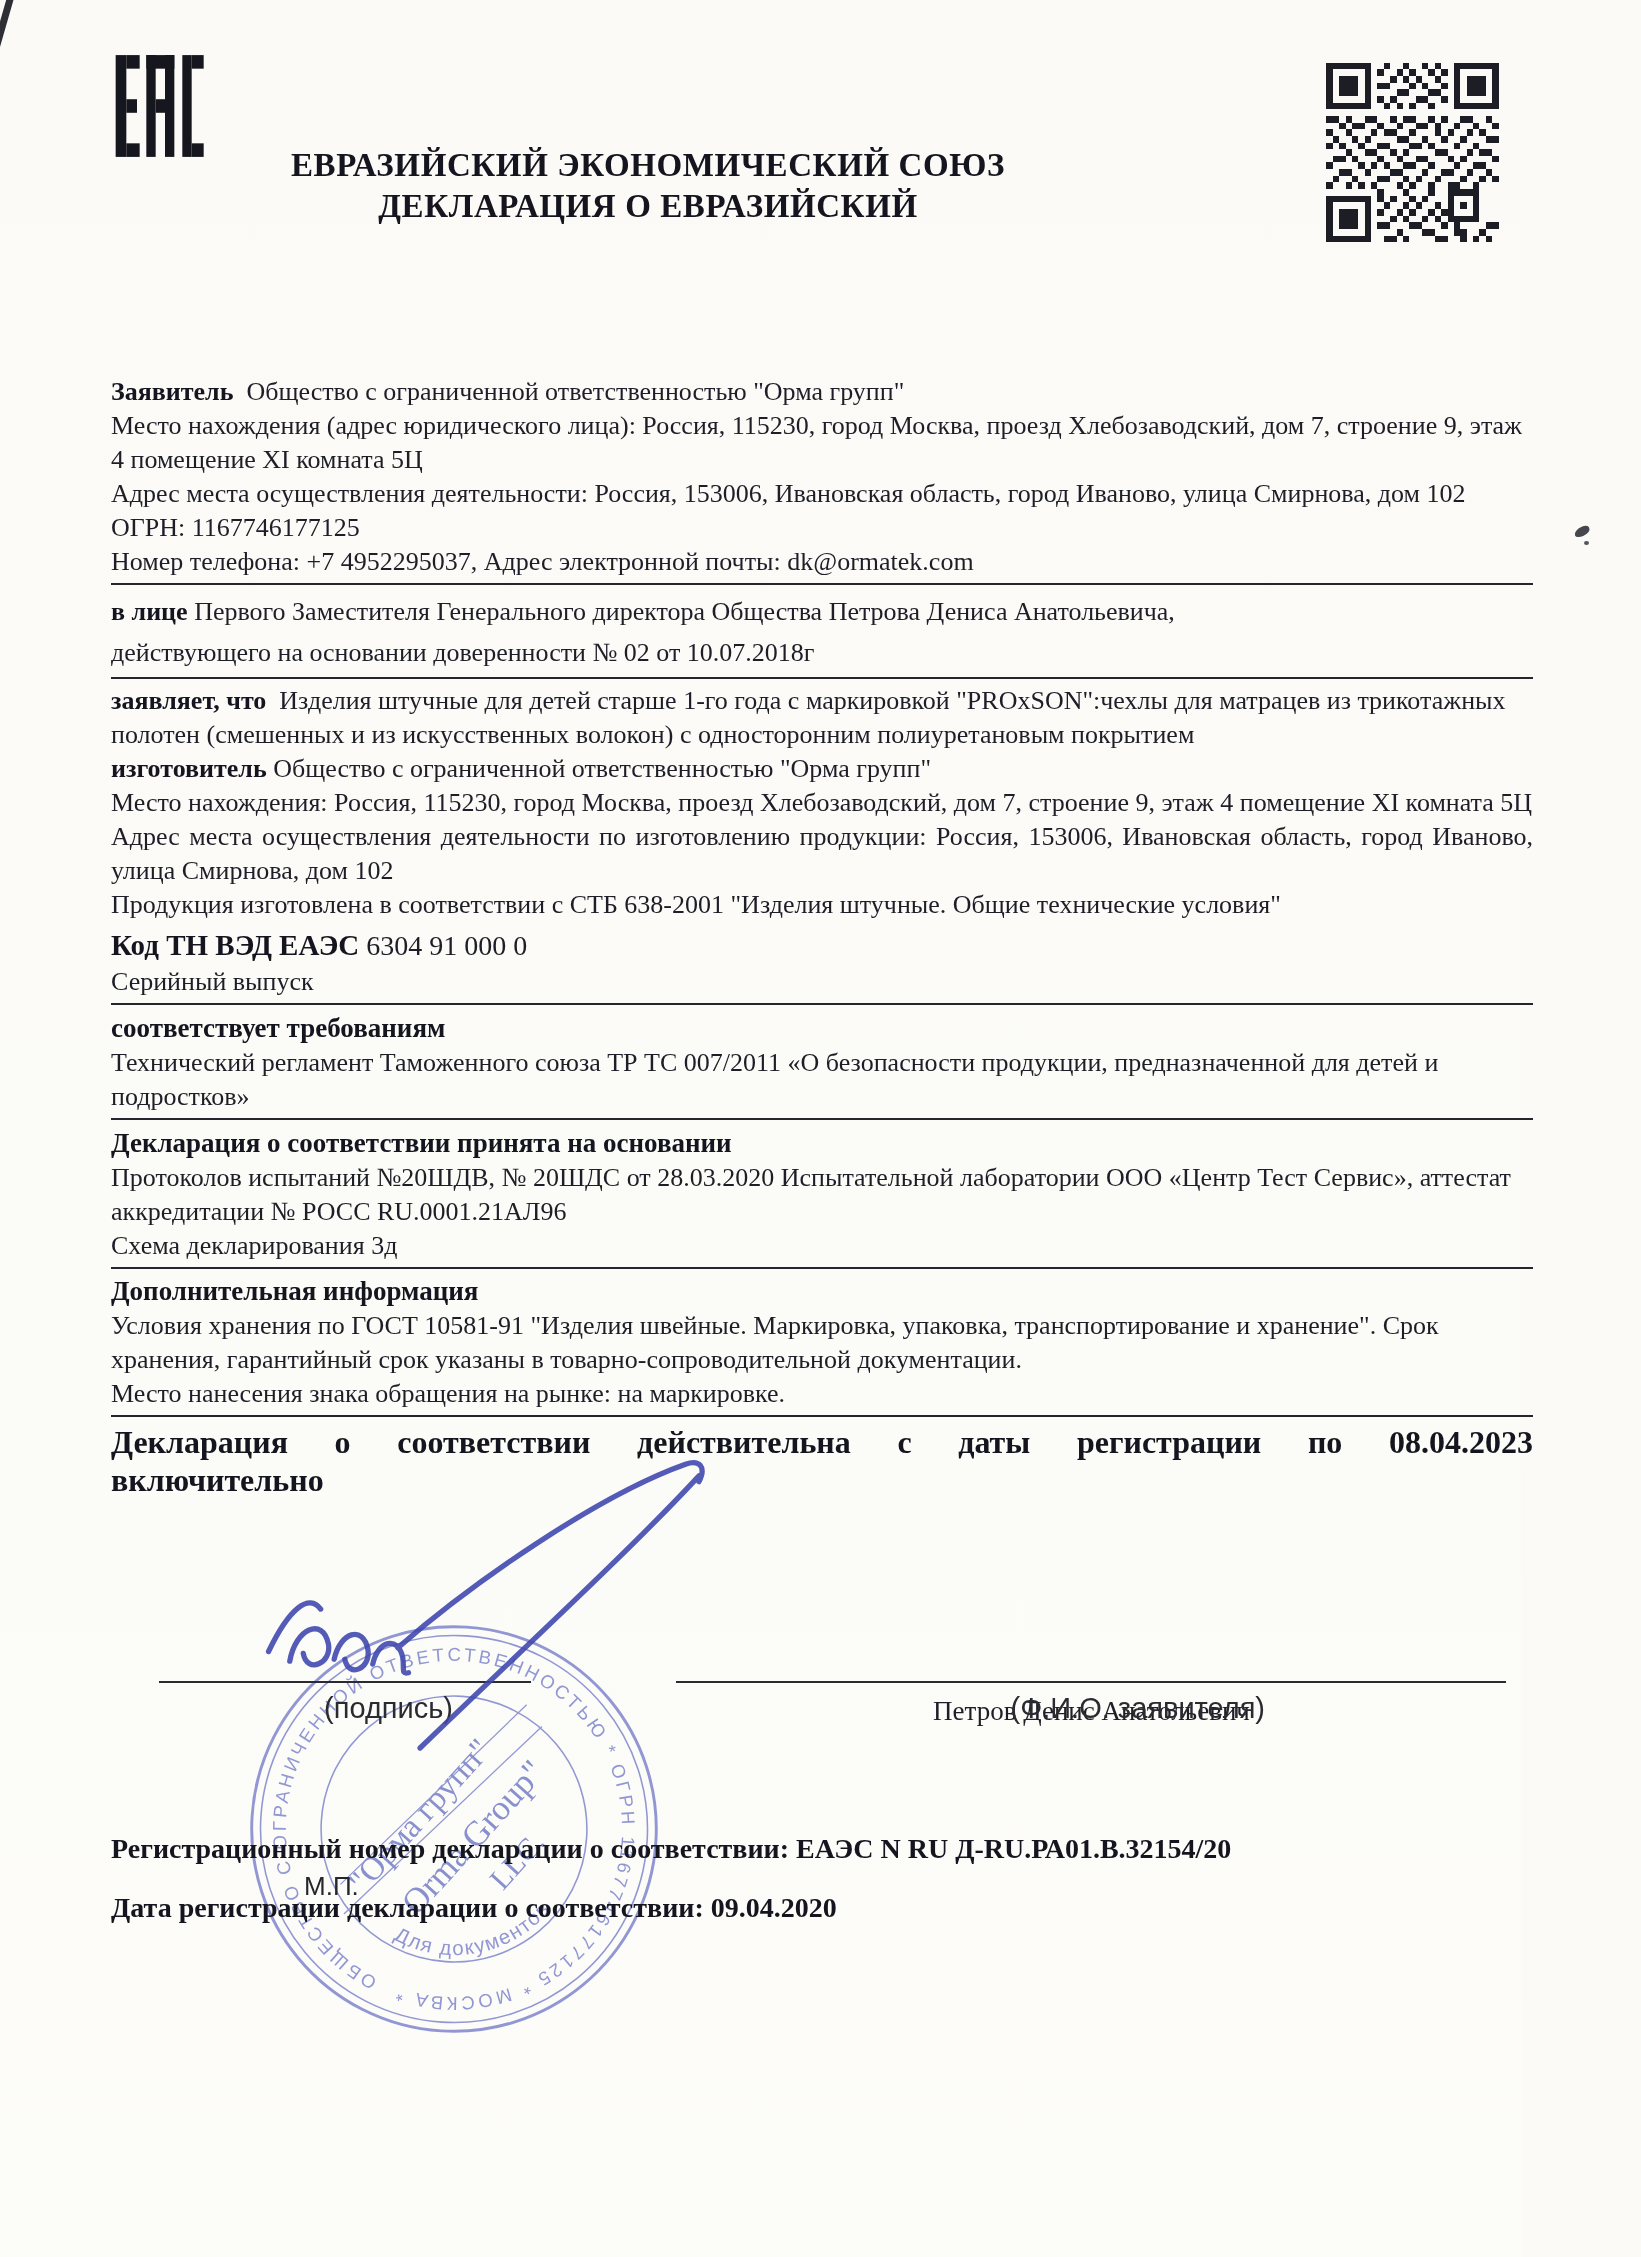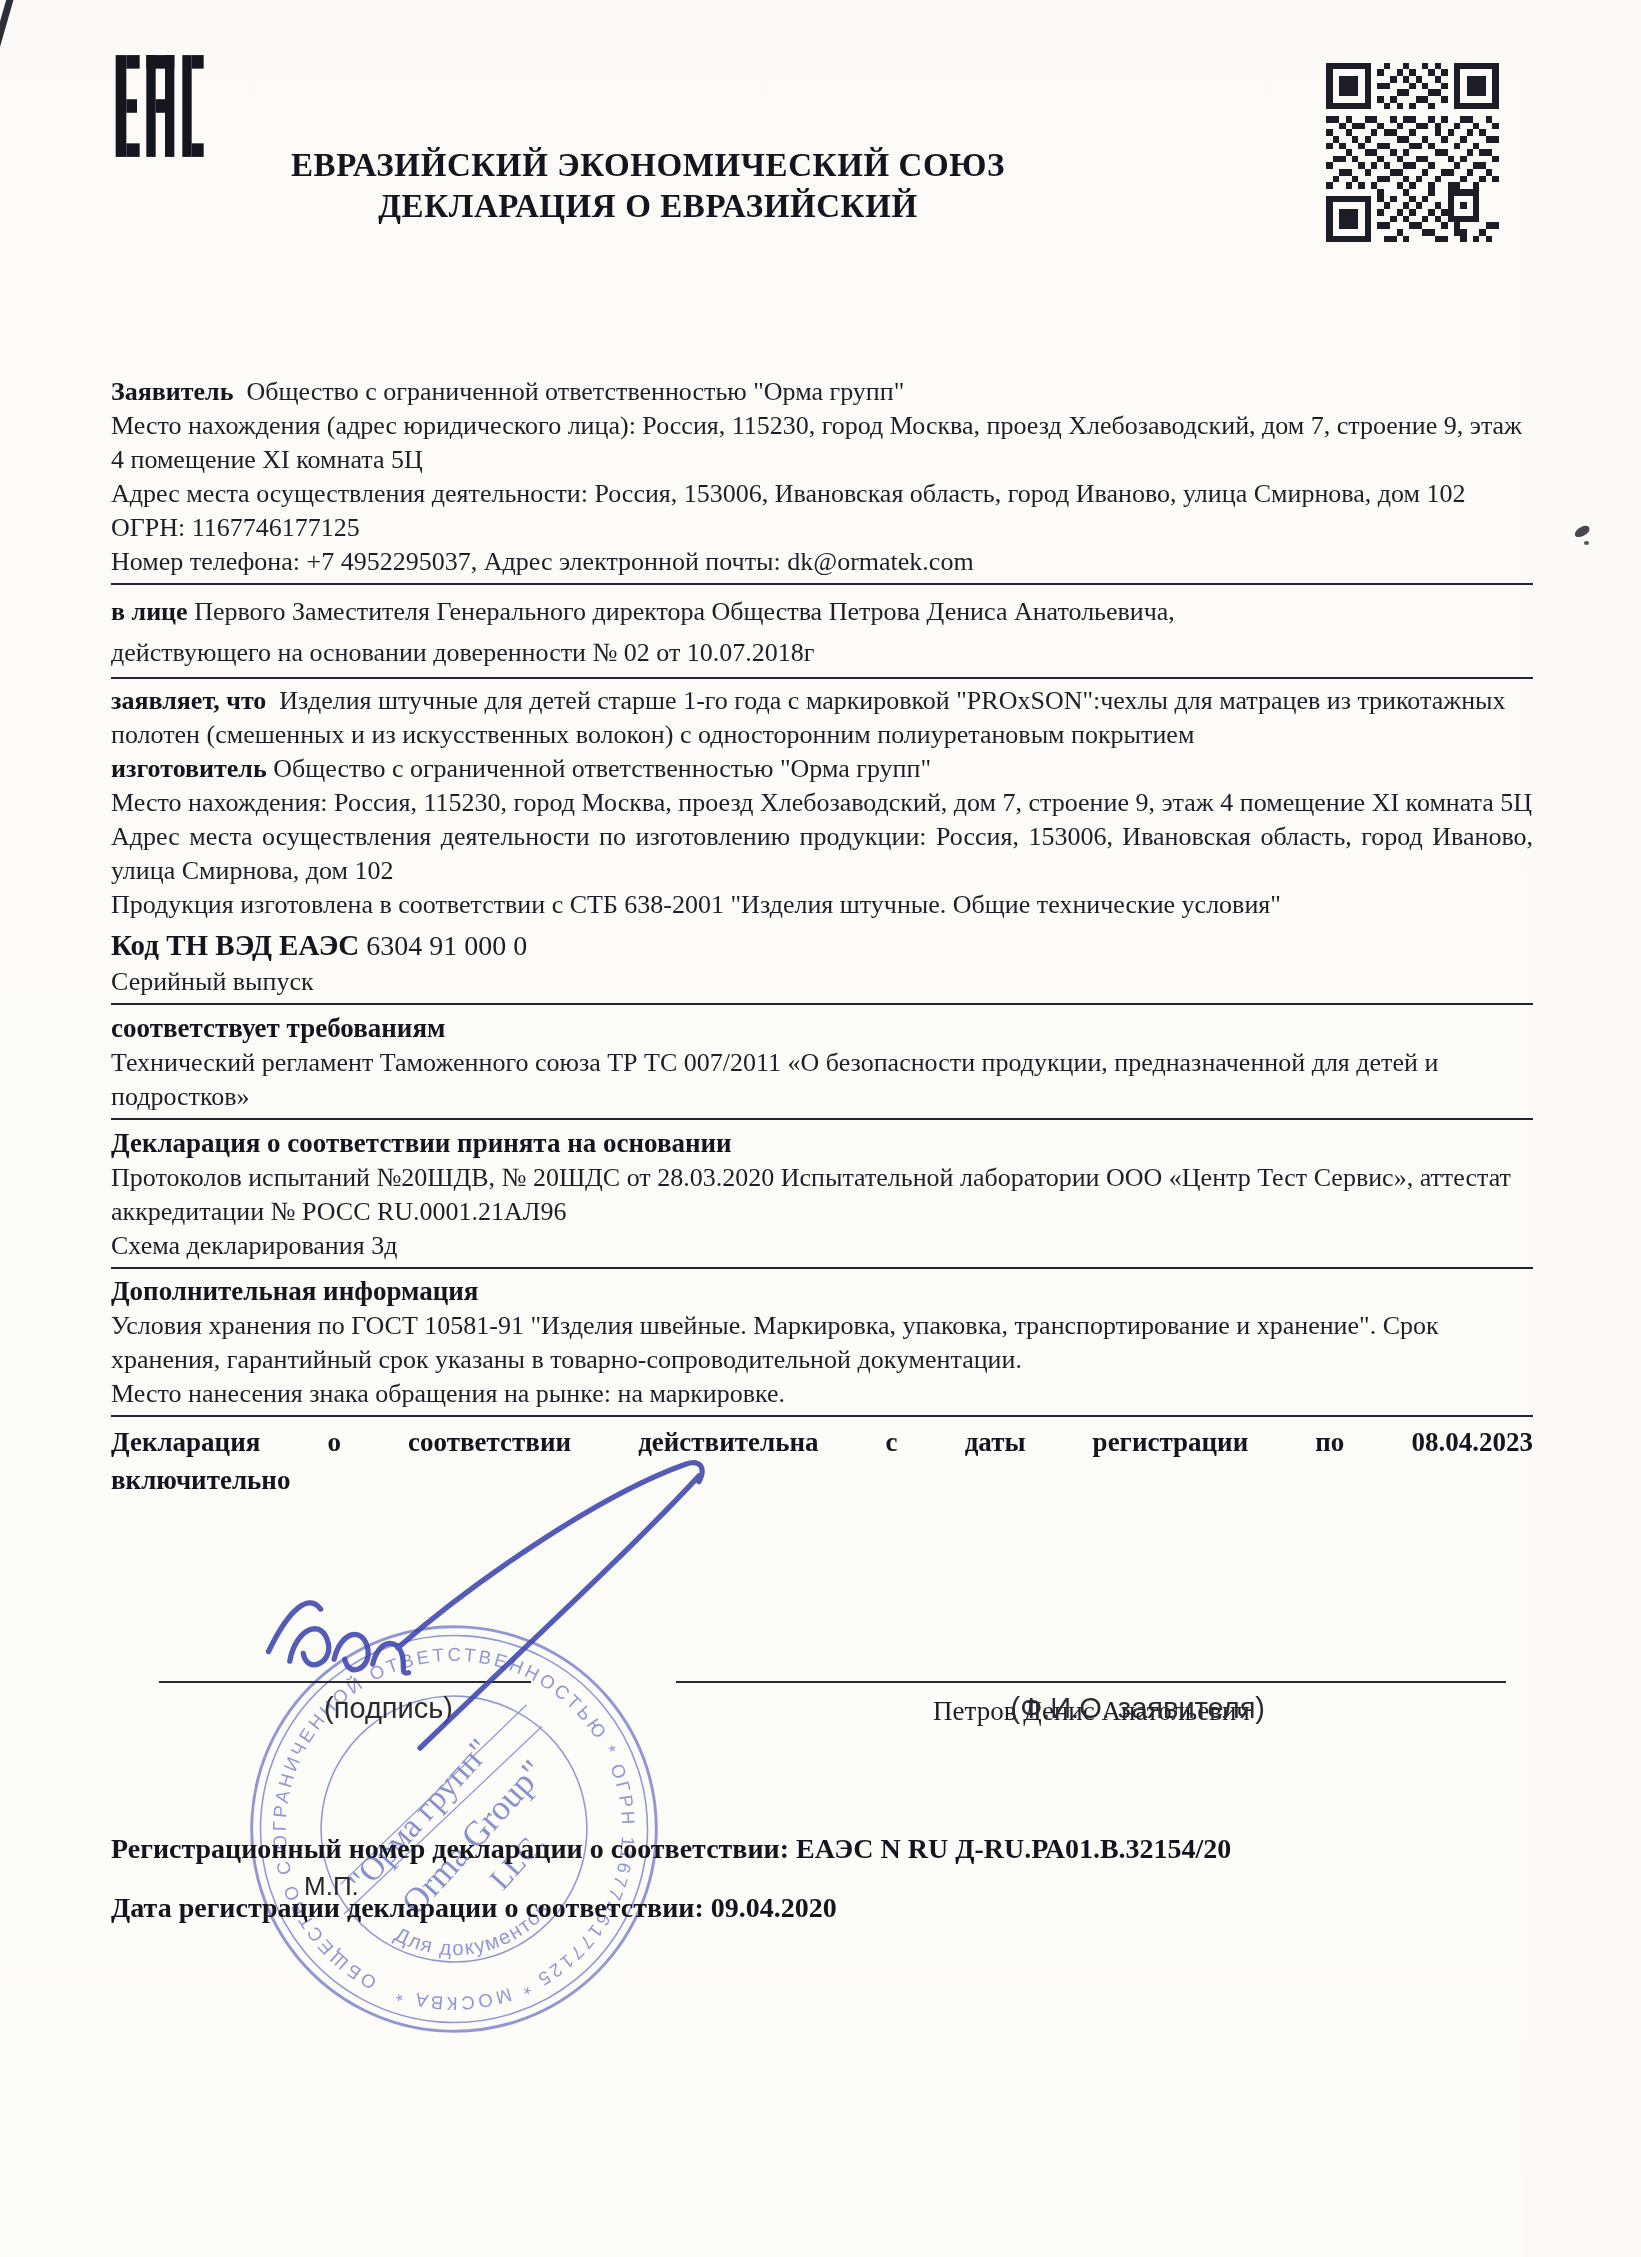--- a/index.html
+++ b/index.html
@@ -15,21 +15,21 @@
   
   .content{left:111px;top:375px;width:1422px;font-size:26px;line-height:34px;}
   .content p,.content div.fld{margin:0;}
   .j{text-align:justify;}
   b{color:#15151f;}
   .sep{border:none;border-top:2.5px solid #25252e;margin:3.9px 0 5.8px 0;}
   .rep{line-height:41px;}
   .tnved{font-size:28px;margin-top:3.9px !important;line-height:39px;}
   .tnved b{font-size:29px;}
   .bhead{font-weight:bold;font-size:27px;line-height:35px;color:#15151f;}
-  .valid{font-weight:bold;font-size:27px;line-height:38px;color:#15151f;}
+  .valid{font-weight:bold;font-size:32px;line-height:38px;color:#15151f;}
   .just-line{text-align:justify;text-align-last:justify;}
   
   .sigline{border-top:2.1px solid #2a2a33;height:0;}
   .sig-label{font-family:"Liberation Sans",sans-serif;font-size:29px;color:#2a2a31;text-align:right;}
   .fio{font-size:27px;text-align:center;}
   .mp{font-family:Liberation Sans, sans-serif;font-size:26px;color:#26262d;}
   .regline{font-weight:bold;font-size:28px;color:#15151f;}
   .stamp{pointer-events:none;}
   .sig-ink{pointer-events:none;z-index:6;}
   

